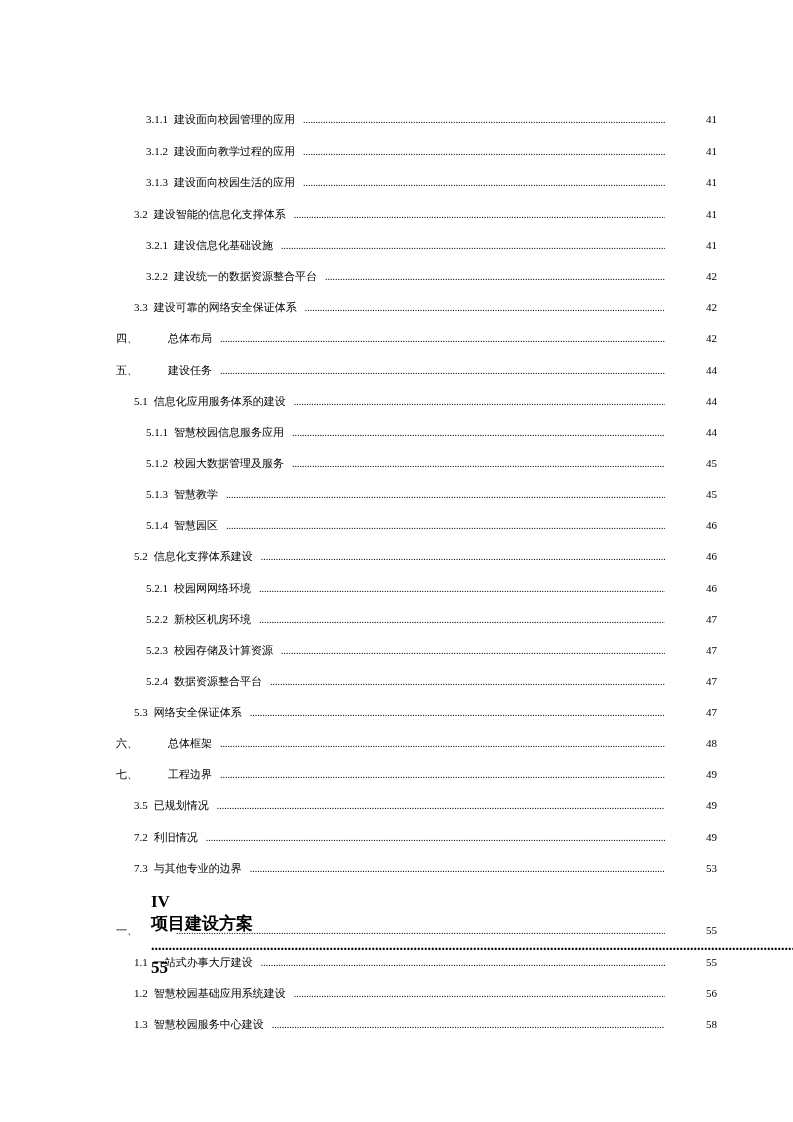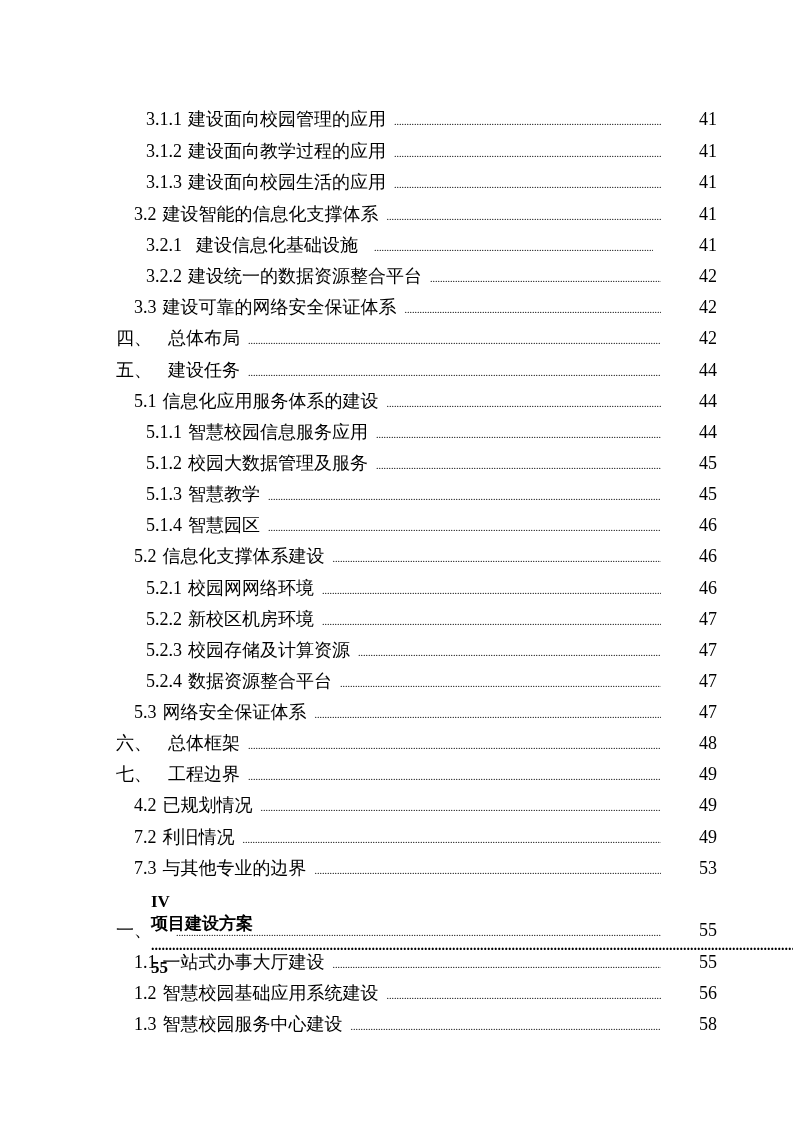--- a/index.html
+++ b/index.html
@@ -1,20 +1,20 @@
 <!DOCTYPE html>
 <html><head>
   <meta charset="utf-8">
   <style>
     html, body { margin: 0; padding: 0; background: #ffffff; }
     body { width: 793px; height: 1122px; position: relative; overflow: hidden;
            font-family: "Liberation Serif", "DejaVu Serif", serif; color: #000; }
     .toc { position: absolute; left: 0; top: 0; width: 793px; }
     .row { position: absolute; display: flex; align-items: baseline; right: 76px;
-           font-size: 18px; line-height: 18px; white-space: nowrap; }
+           font-size: 11px; line-height: 18px; white-space: nowrap; }
     .row .num { margin-right: 6px; }
     .row .cn-num { display: inline-block; width: 46px; }
     .row .leader { flex: 1; overflow: hidden; margin: 0 3px 0 8px; color: #000;
                    letter-spacing: 0; font-size: 10px; }
     .row .leader::before { content: "................................................................................................................................................................................................................................................................................................................................................................................................"; }
     .row .page { min-width: 14px; text-align: right; margin-left: 35px; }
     .row.part { font-weight: bold; font-size: 17px; line-height: 22px; flex-direction: column; }
     .row.part .leader { font-size: 14px; font-weight: bold; margin-left: 12px; margin-right: 0; }
     .row.part .num { margin-right: 10px; }
     .l1 { left: 116px; }
@@ -42,21 +42,21 @@
       <span class="title">建设面向校园生活的应用</span>
       <span class="leader"></span>
       <span class="page">41</span>
     </div>
     <div class="row l2" style="top: 205px;">
       <span class="num">3.2</span>
       <span class="title">建设智能的信息化支撑体系</span>
       <span class="leader"></span>
       <span class="page">41</span>
     </div>
-    <div class="row l3" style="top: 236px; gap: 8px;">
+    <div class="row l3" style="top: 236px;">
       <span class="num">3.2.1</span>
       <span class="title">建设信息化基础设施</span>
       <span class="leader"></span>
       <span class="page">41</span>
     </div>
     <div class="row l3" style="top: 267px;">
       <span class="num">3.2.2</span>
       <span class="title">建设统一的数据资源整合平台</span>
       <span class="leader"></span>
       <span class="page">42</span>
@@ -151,21 +151,21 @@
       <span class="leader"></span>
       <span class="page">48</span>
     </div>
     <div class="row l1" style="top: 765px;">
       <span class="num cn-num">七、</span>
       <span class="title">工程边界</span>
       <span class="leader"></span>
       <span class="page">49</span>
     </div>
     <div class="row l2" style="top: 796px;">
-      <span class="num">4.2</span>
+      <span class="num">3.5</span>
       <span class="title">已规划情况</span>
       <span class="leader"></span>
       <span class="page">49</span>
     </div>
     <div class="row l2" style="top: 828px;">
       <span class="num">7.2</span>
       <span class="title">利旧情况</span>
       <span class="leader"></span>
       <span class="page">49</span>
     </div>

